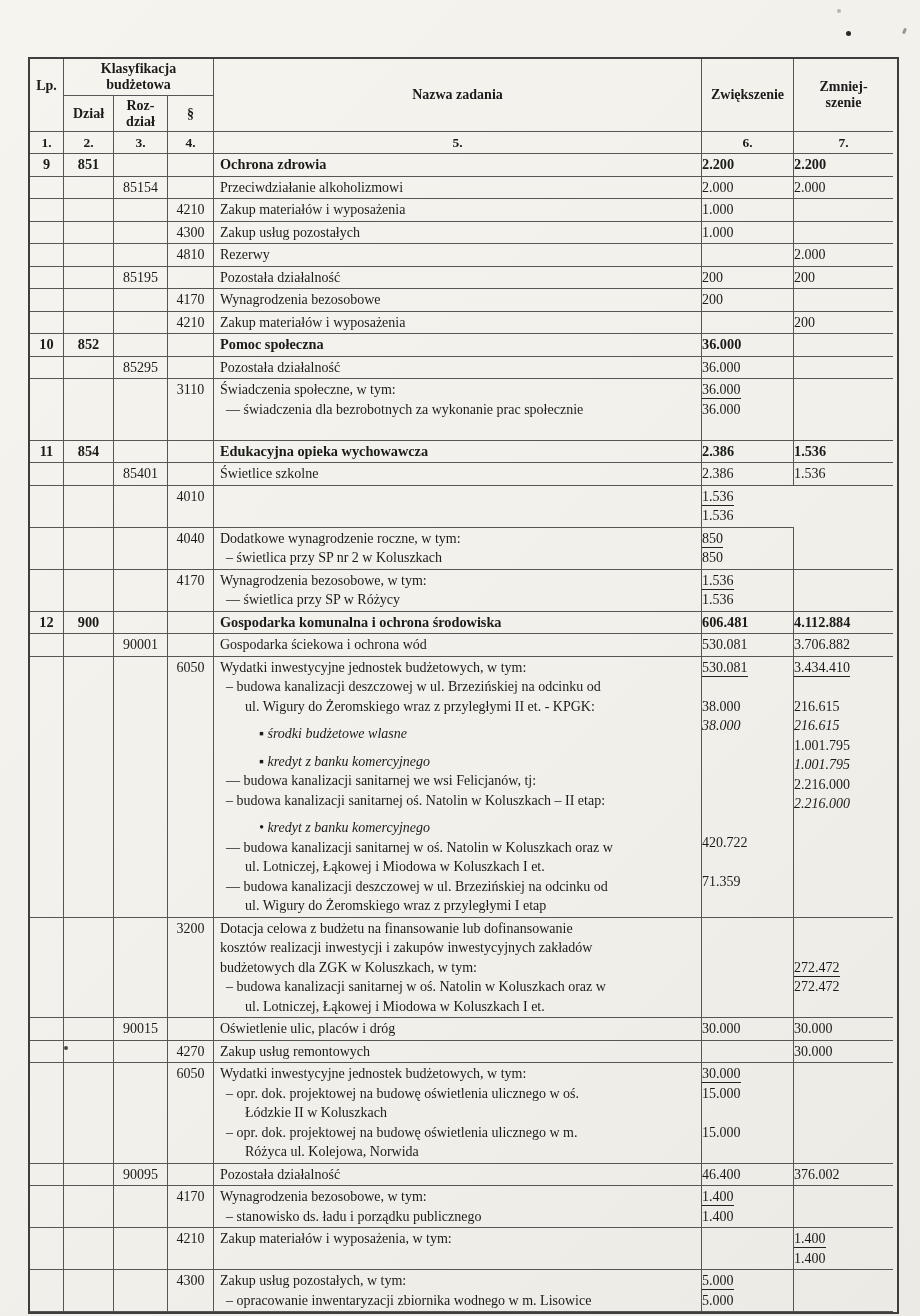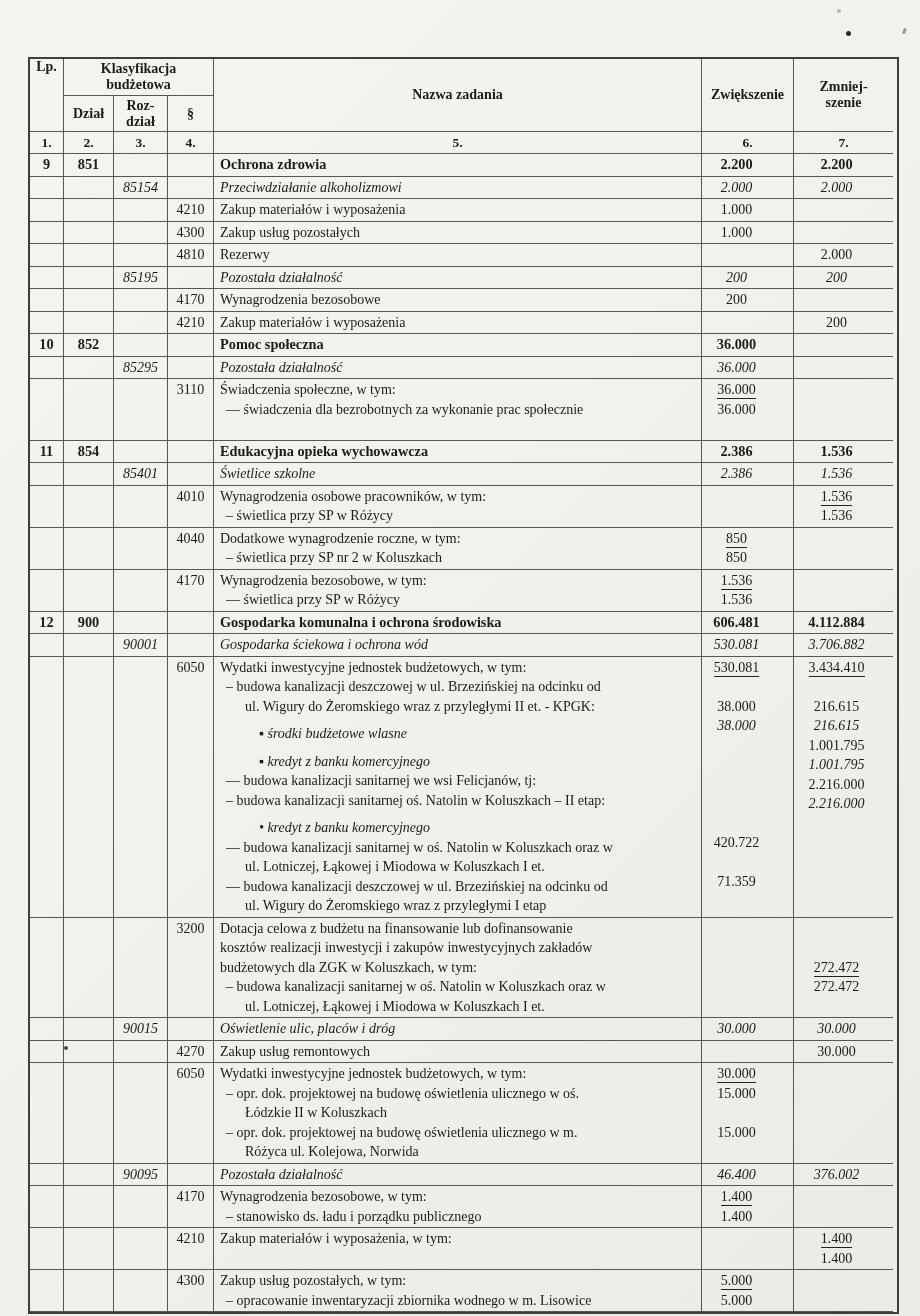--- a/index.html
+++ b/index.html
@@ -13,38 +13,38 @@
     position:absolute;left:28px;top:57px;width:867px;
     border:2px solid #3e3e3e;
     background:transparent;
   }
   .grid{display:grid;grid-template-columns:34px 50px 54px 46px 488px 92px 99px;}
   .c{border-right:1px solid #565656;border-bottom:1px solid #565656;box-sizing:border-box;min-width:0;}
   .c.last{border-right:none;}
   
   .hdr{grid-template-rows:37px 36px;font-size:14px;font-weight:bold;}
   .hc{display:flex;align-items:center;justify-content:center;text-align:center;line-height:16px;white-space:pre-line;}
-  .hc.topalign{align-items:flex-start;padding-top:0;}
+  .hc.topalign{align-items:flex-start;padding-top:19px;}
   
   .numrow .c{height:22px;line-height:21px;text-align:center;font-size:13.5px;font-weight:bold;}
   
   .trow{font-size:14px;}
   .trow .c{padding-top:1px;padding-bottom:1px;}
   .ln{height:19.5px;line-height:19.5px;white-space:nowrap;}
   .cellc{text-align:center;}
   .name{padding-left:5px;}
   .ind0{padding-left:1px;}
   .ind1{padding-left:7px;}
   .ind2{padding-left:26px;}
   .ind3{padding-left:40px;margin-top:8px;}
-  .num{text-align:center;}
+  .num{text-align:left;}
   .zw{padding-right:22px;}
   .zm{padding-right:14px;}
   .section{font-weight:bold;font-size:14.3px;}
-  .chapter{font-style:italic;}
+  .chapter{}
   .it{font-style:italic;}
   .u{border-bottom:1px solid #222;display:inline-block;line-height:17px;}
   
   .dot{position:absolute;border-radius:50%;background:#2a2a2a;}
   .d1{width:5px;height:5px;left:846px;top:31px;}
   .d2{width:4px;height:4px;left:64px;top:1046px;opacity:.85;}
   .d3{width:3px;height:6px;left:903px;top:28px;opacity:.45;transform:rotate(25deg);border-radius:2px;}
   .d4{width:4px;height:4px;left:837px;top:9px;opacity:.3;}
 </style>
 </head>
@@ -389,24 +389,20 @@
         </div>
         <div class="c cellc">
           <div class="ln"></div>
         </div>
         <div class="c cellc">
           <div class="ln"></div>
         </div>
         <div class="c cellc">
           <div class="ln">4010</div>
         </div>
-        <div class="c name">
-          <div class="ln ind0">Wynagrodzenia osobowe pracowników, w tym:</div>
-          <div class="ln ind1">– świetlica przy SP w Różycy</div>
-        </div>
         <div class="c num zw">
           <div class="ln"></div>
           <div class="ln"></div>
         </div>
         <div class="c num zm last">
           <div class="ln"><span class="u">1.536</span></div>
           <div class="ln"><span>1.536</span></div>
         </div>
       </div>
       <div class="grid trow item">

